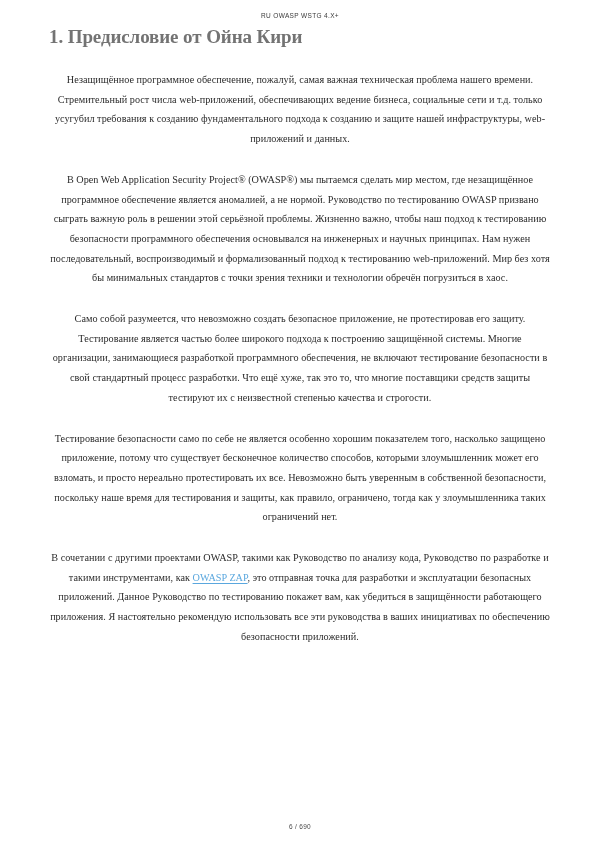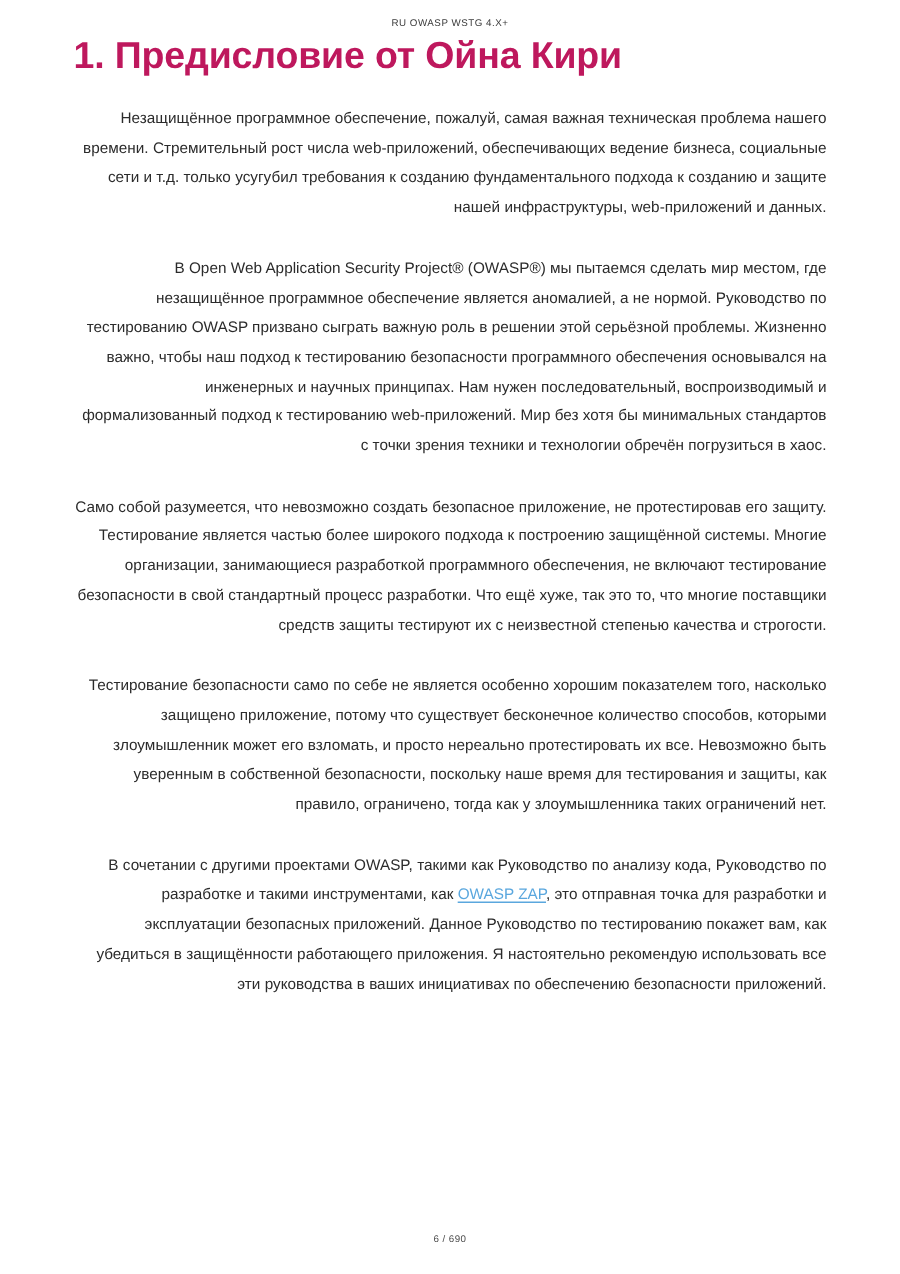--- a/index.html
+++ b/index.html
@@ -38,36 +38,36 @@
   .content {
     position: absolute;
     top: 24px;
     left: 49px;
     width: 502px;
   }
 
   h1.page-title {
     margin: 0 0 20px 0;
     padding: 0;
-    font-size: 25px;
+    font-size: 19px;
     line-height: 26px;
     font-weight: bold;
-    color: #be185d;
+    color: #737373;
     letter-spacing: -0.1px;
-    font-family: Liberation Sans, sans-serif;
+    font-family: Liberation Serif, serif;
   }
 
   p.body-par {
     margin: 16px 0 21px 0;
     padding: 0;
     font-size: 10.2px;
     line-height: 19.7px;
     color: #2b2b2b;
-    text-align: right;
-    font-family: Liberation Sans, sans-serif;
+    text-align: center;
+    font-family: Liberation Serif, serif;
     letter-spacing: 0.02px;
   }
 
   p.body-par:last-child {
     margin-bottom: 0;
   }
 
   a.inline-link {
     color: #5aa7de;
     text-decoration: underline;

